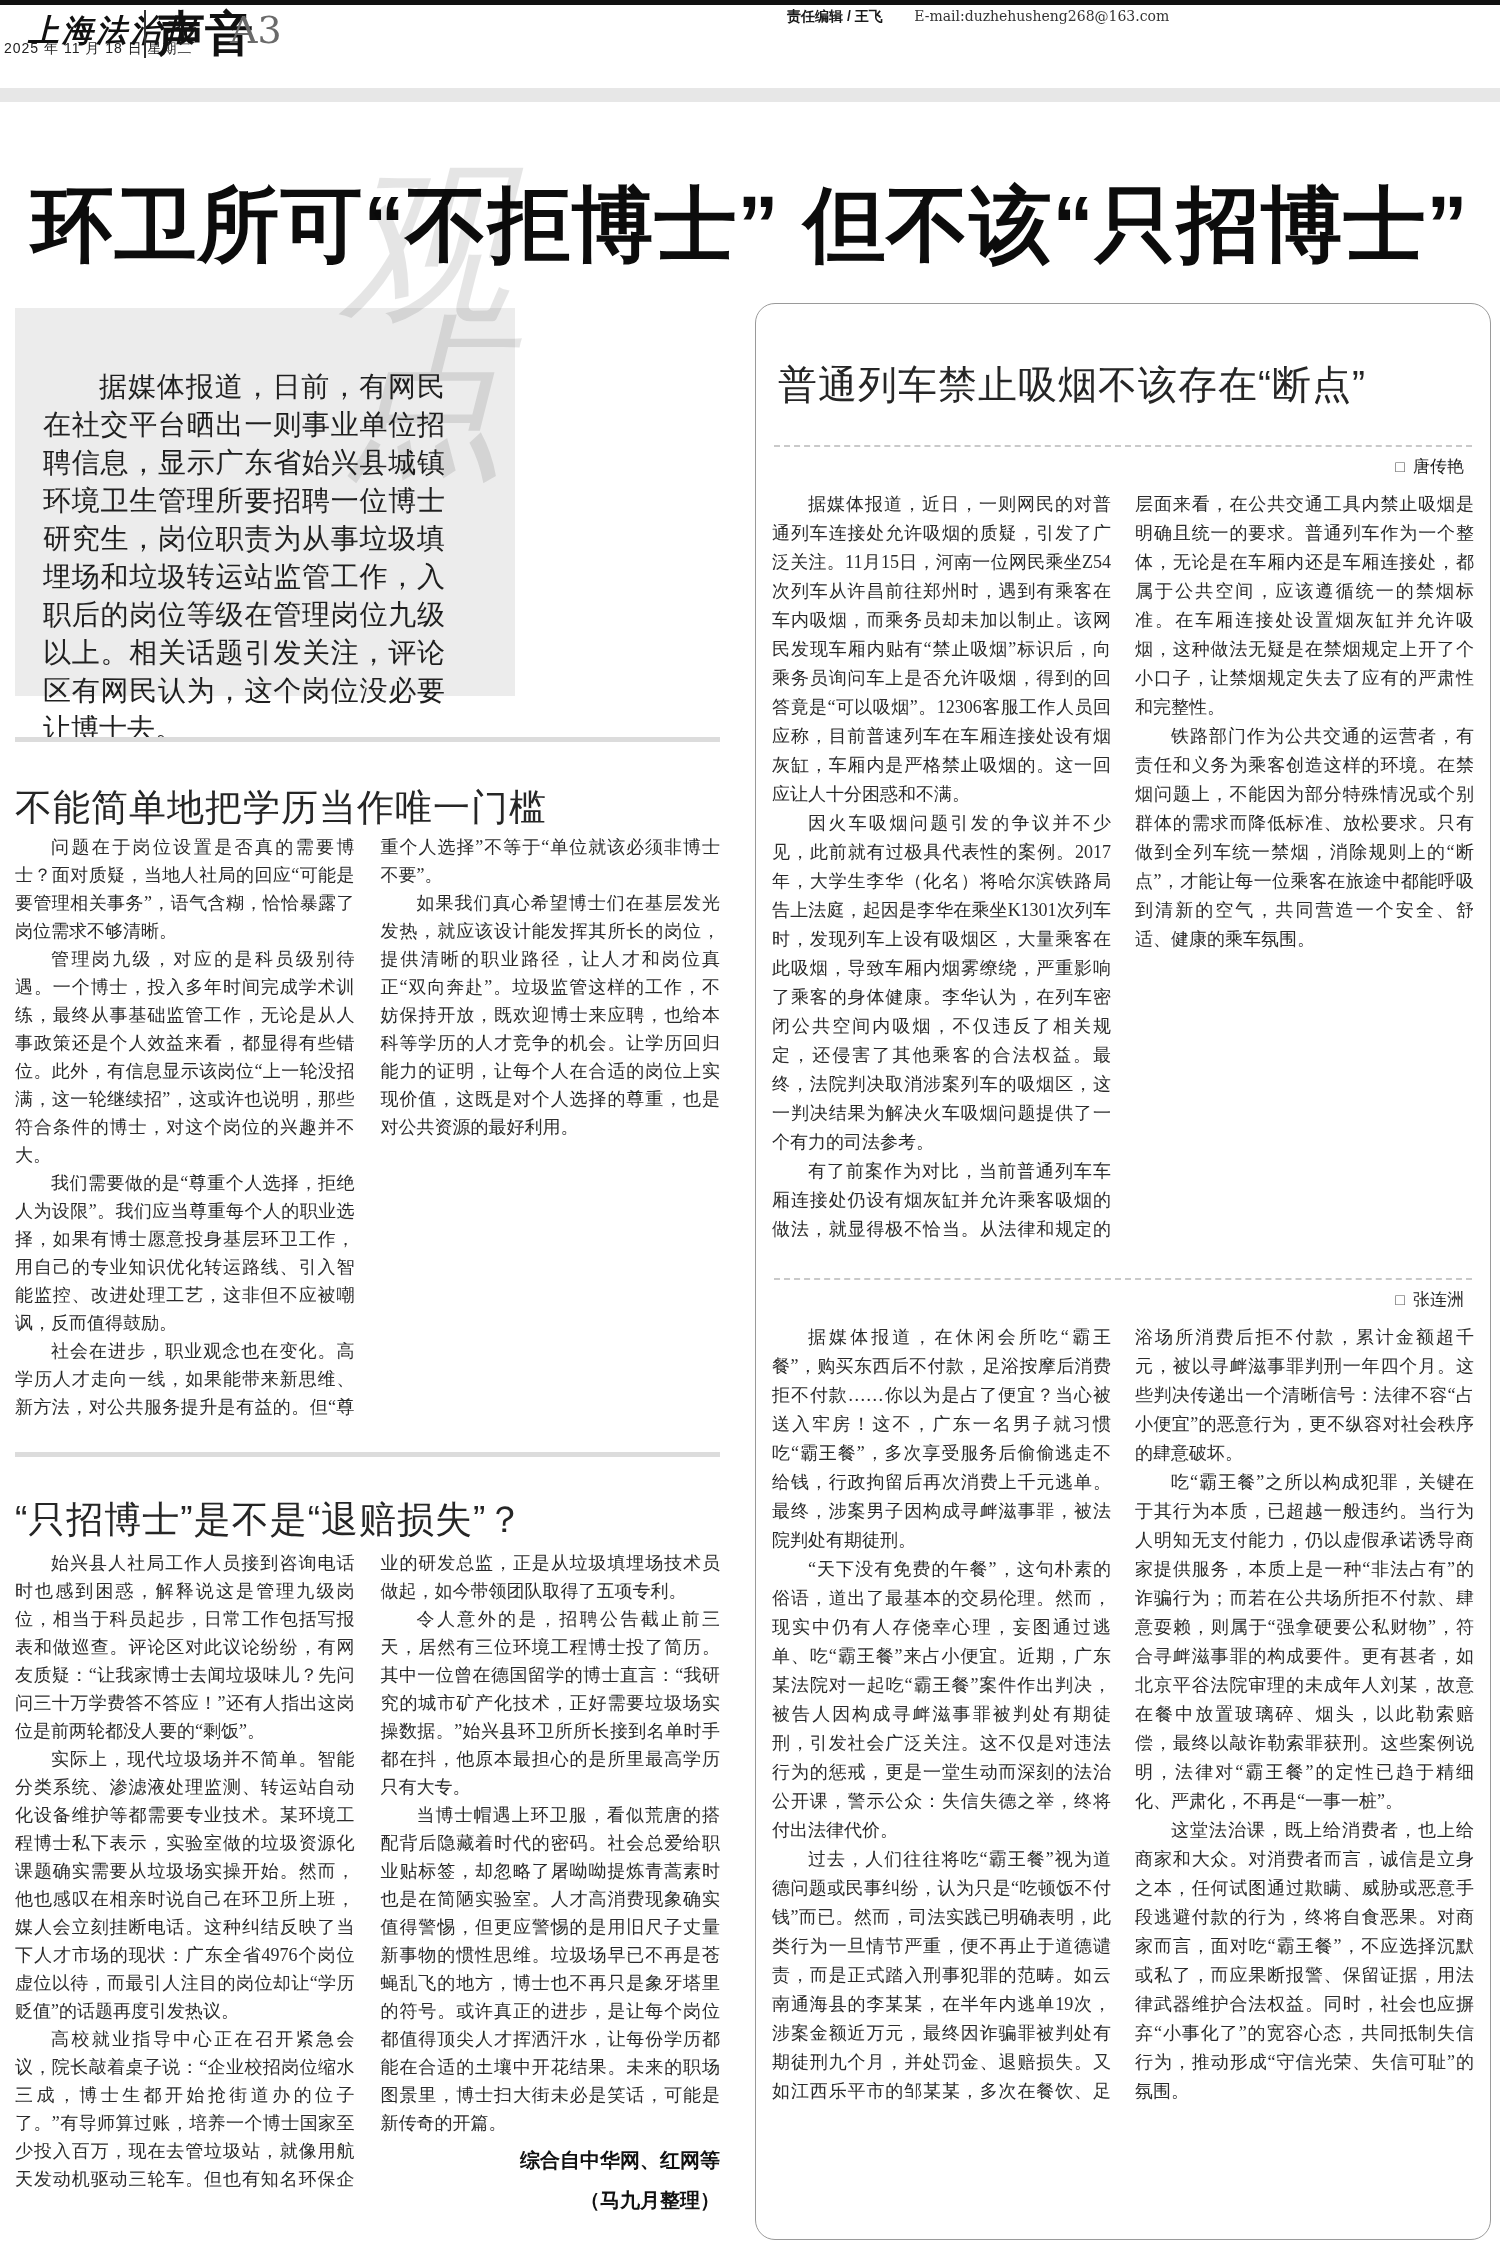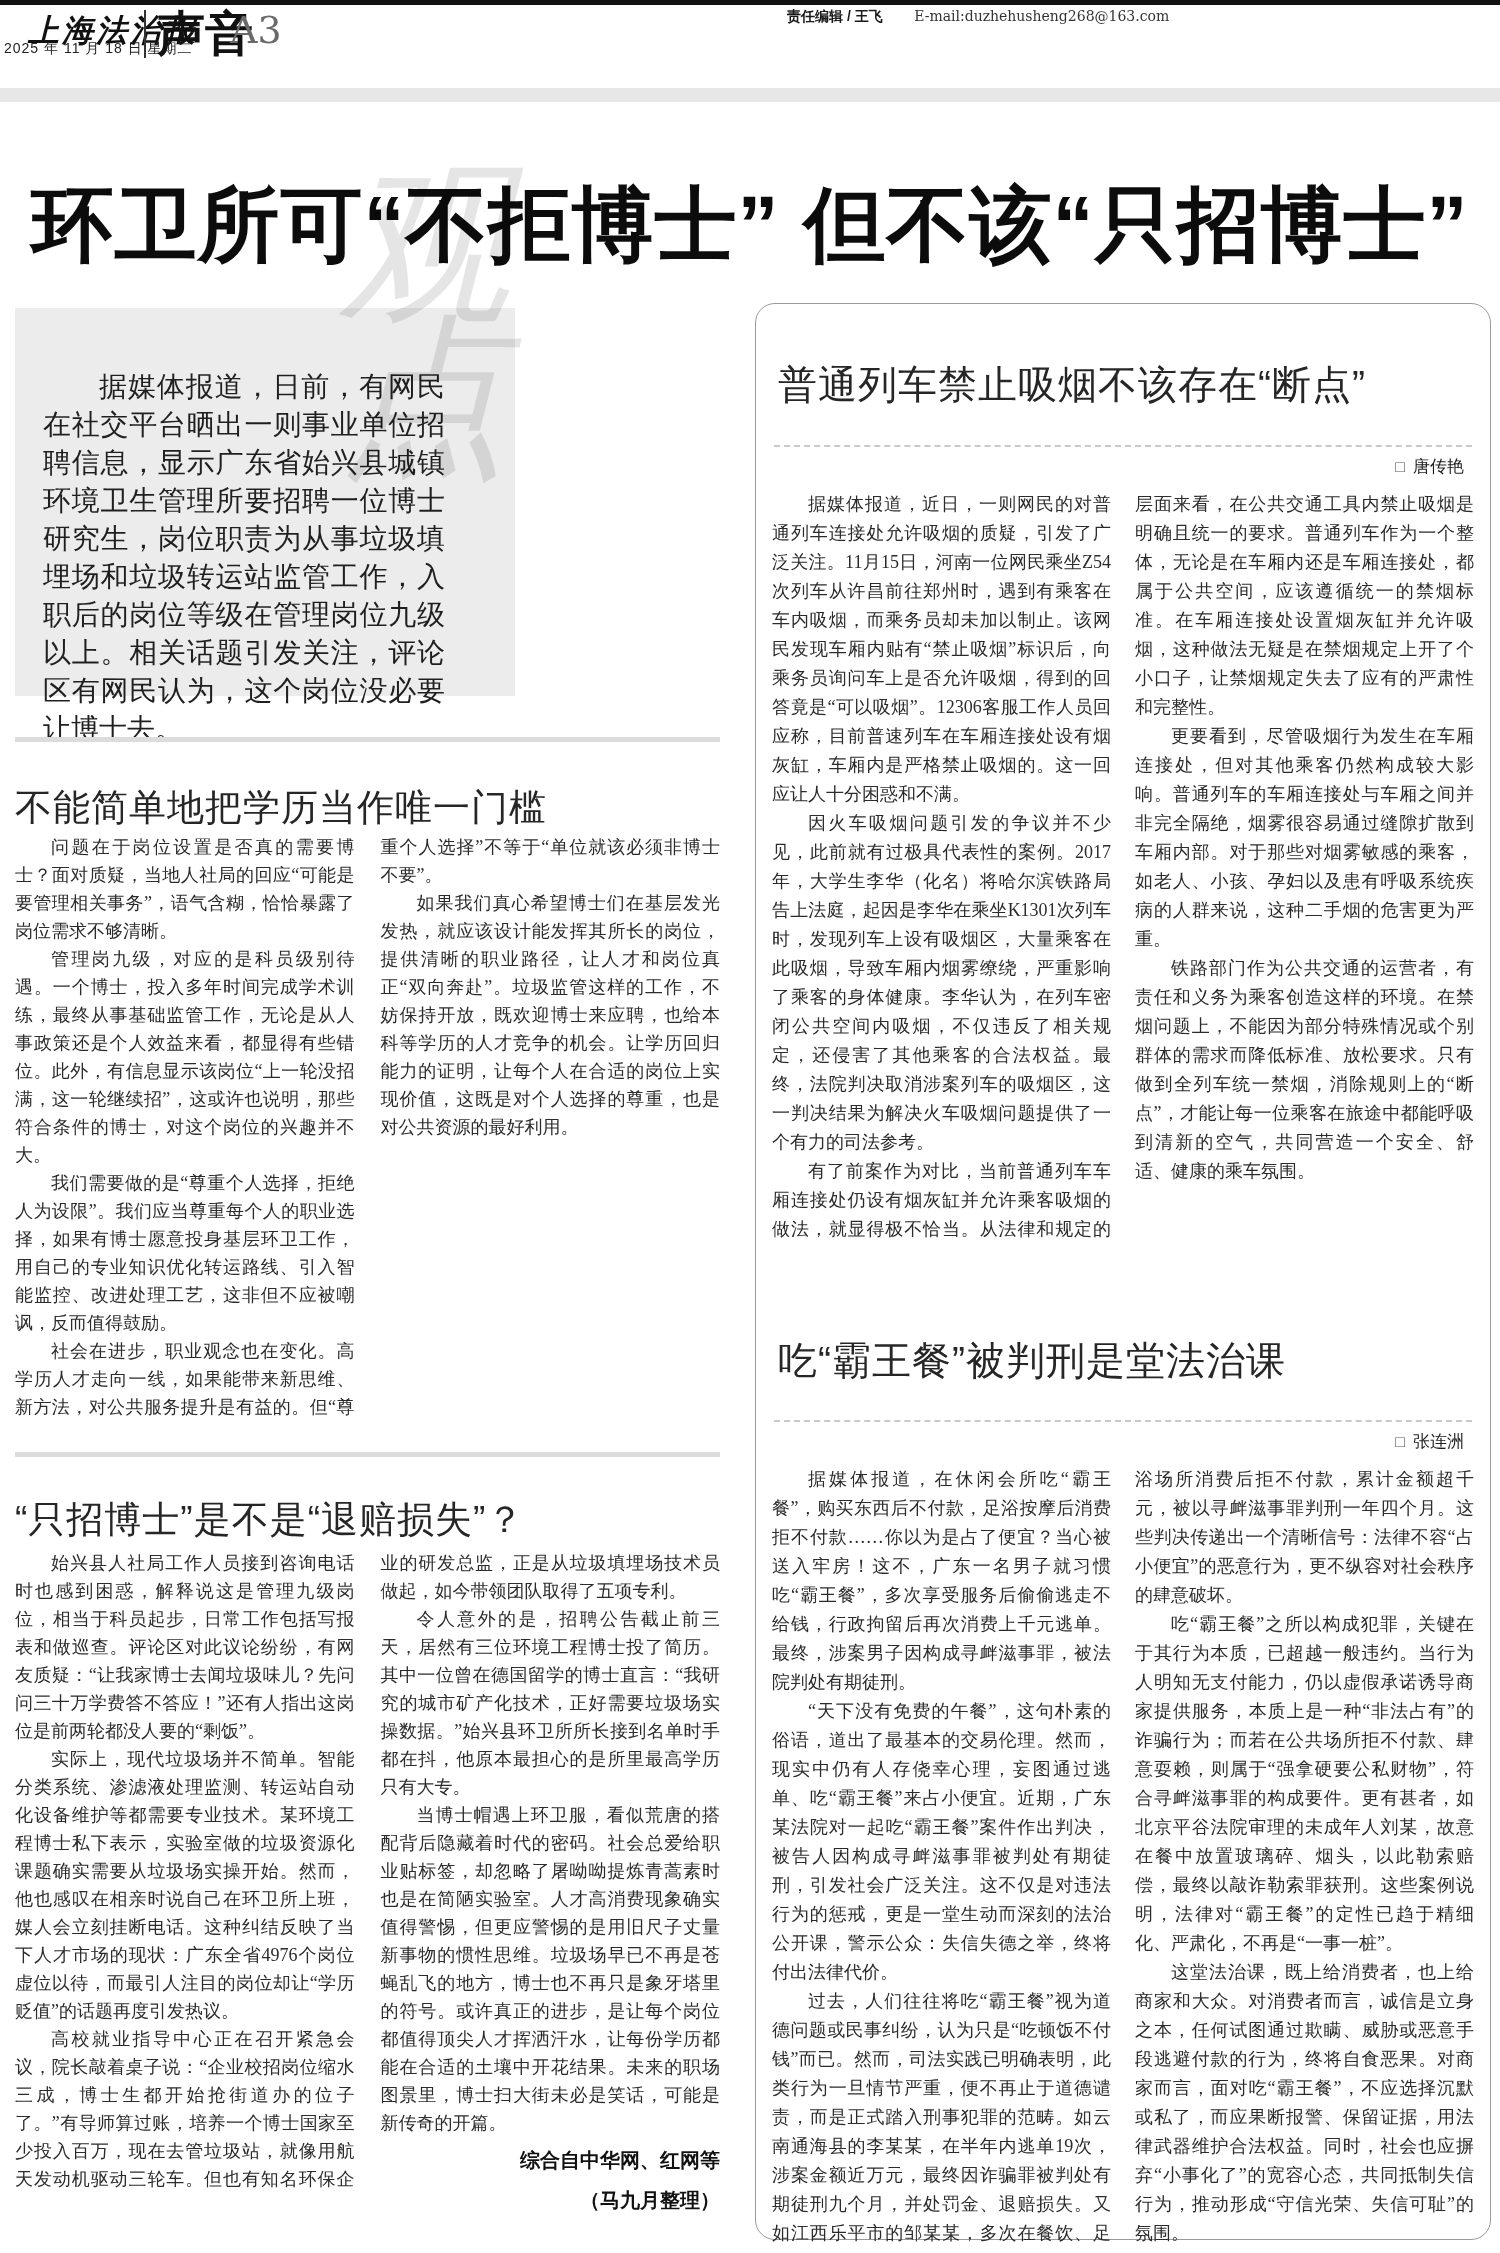--- a/index.html
+++ b/index.html
@@ -147,25 +147,23 @@
 
   <h2 class="art-title art2-title">普通列车禁止吸烟不该存在“断点”</h2>
   <hr class="dashed">
   <div class="byline">
     <span class="byline-mark">□</span><span>唐传艳</span>
   </div>
   <div class="cols right-cols art2-body">
     <p class="para">据媒体报道，近日，一则网民的对普通列车连接处允许吸烟的质疑，引发了广泛关注。11月15日，河南一位网民乘坐Z54次列车从许昌前往郑州时，遇到有乘客在车内吸烟，而乘务员却未加以制止。该网民发现车厢内贴有“禁止吸烟”标识后，向乘务员询问车上是否允许吸烟，得到的回答竟是“可以吸烟”。12306客服工作人员回应称，目前普速列车在车厢连接处设有烟灰缸，车厢内是严格禁止吸烟的。这一回应让人十分困惑和不满。</p>
     <p class="para">因火车吸烟问题引发的争议并不少见，此前就有过极具代表性的案例。2017年，大学生李华（化名）将哈尔滨铁路局告上法庭，起因是李华在乘坐K1301次列车时，发现列车上设有吸烟区，大量乘客在此吸烟，导致车厢内烟雾缭绕，严重影响了乘客的身体健康。李华认为，在列车密闭公共空间内吸烟，不仅违反了相关规定，还侵害了其他乘客的合法权益。最终，法院判决取消涉案列车的吸烟区，这一判决结果为解决火车吸烟问题提供了一个有力的司法参考。</p>
     <p class="para">有了前案作为对比，当前普通列车车厢连接处仍设有烟灰缸并允许乘客吸烟的做法，就显得极不恰当。从法律和规定的层面来看，在公共交通工具内禁止吸烟是明确且统一的要求。普通列车作为一个整体，无论是在车厢内还是车厢连接处，都属于公共空间，应该遵循统一的禁烟标准。在车厢连接处设置烟灰缸并允许吸烟，这种做法无疑是在禁烟规定上开了个小口子，让禁烟规定失去了应有的严肃性和完整性。</p>
-    <p class="para">更要看到，尽管吸烟行为发生在车厢连接处，但对其他乘客仍然构成较大影响。普通列车的车厢连接处与车厢之间并非完全隔绝，烟雾很容易通过缝隙扩散到车厢内部。对于那些对烟雾敏感的乘客，如老人、小孩、孕妇以及患有呼吸系统疾病的人群来说，这种二手烟的危害更为严重。</p>
     <p class="para">铁路部门作为公共交通的运营者，有责任和义务为乘客创造这样的环境。在禁烟问题上，不能因为部分特殊情况或个别群体的需求而降低标准、放松要求。只有做到全列车统一禁烟，消除规则上的“断点”，才能让每一位乘客在旅途中都能呼吸到清新的空气，共同营造一个安全、舒适、健康的乘车氛围。</p>
   </div>
 
-  <h2 class="art-title art3-title">吃“霸王餐”被判刑是堂法治课</h2>
   <hr class="dashed">
   <div class="byline">
     <span class="byline-mark">□</span><span>张连洲</span>
   </div>
   <div class="cols right-cols art3-body">
     <p class="para">据媒体报道，在休闲会所吃“霸王餐”，购买东西后不付款，足浴按摩后消费拒不付款……你以为是占了便宜？当心被送入牢房！这不，广东一名男子就习惯吃“霸王餐”，多次享受服务后偷偷逃走不给钱，行政拘留后再次消费上千元逃单。最终，涉案男子因构成寻衅滋事罪，被法院判处有期徒刑。</p>
     <p class="para">“天下没有免费的午餐”，这句朴素的俗语，道出了最基本的交易伦理。然而，现实中仍有人存侥幸心理，妄图通过逃单、吃“霸王餐”来占小便宜。近期，广东某法院对一起吃“霸王餐”案件作出判决，被告人因构成寻衅滋事罪被判处有期徒刑，引发社会广泛关注。这不仅是对违法行为的惩戒，更是一堂生动而深刻的法治公开课，警示公众：失信失德之举，终将付出法律代价。</p>
     <p class="para">过去，人们往往将吃“霸王餐”视为道德问题或民事纠纷，认为只是“吃顿饭不付钱”而已。然而，司法实践已明确表明，此类行为一旦情节严重，便不再止于道德谴责，而是正式踏入刑事犯罪的范畴。如云南通海县的李某某，在半年内逃单19次，涉案金额近万元，最终因诈骗罪被判处有期徒刑九个月，并处罚金、退赔损失。又如江西乐平市的邹某某，多次在餐饮、足浴场所消费后拒不付款，累计金额超千元，被以寻衅滋事罪判刑一年四个月。这些判决传递出一个清晰信号：法律不容“占小便宜”的恶意行为，更不纵容对社会秩序的肆意破坏。</p>
     <p class="para">吃“霸王餐”之所以构成犯罪，关键在于其行为本质，已超越一般违约。当行为人明知无支付能力，仍以虚假承诺诱导商家提供服务，本质上是一种“非法占有”的诈骗行为；而若在公共场所拒不付款、肆意耍赖，则属于“强拿硬要公私财物”，符合寻衅滋事罪的构成要件。更有甚者，如北京平谷法院审理的未成年人刘某，故意在餐中放置玻璃碎、烟头，以此勒索赔偿，最终以敲诈勒索罪获刑。这些案例说明，法律对“霸王餐”的定性已趋于精细化、严肃化，不再是“一事一桩”。</p>
     <p class="para">这堂法治课，既上给消费者，也上给商家和大众。对消费者而言，诚信是立身之本，任何试图通过欺瞒、威胁或恶意手段逃避付款的行为，终将自食恶果。对商家而言，面对吃“霸王餐”，不应选择沉默或私了，而应果断报警、保留证据，用法律武器维护合法权益。同时，社会也应摒弃“小事化了”的宽容心态，共同抵制失信行为，推动形成“守信光荣、失信可耻”的氛围。</p>

